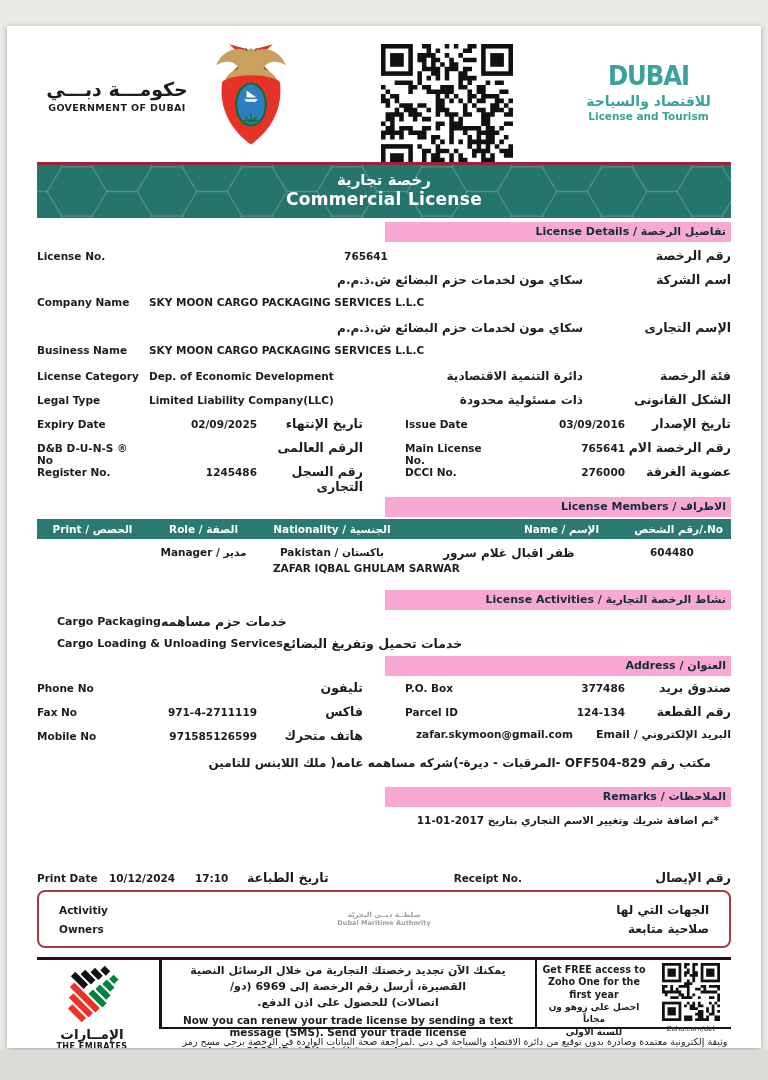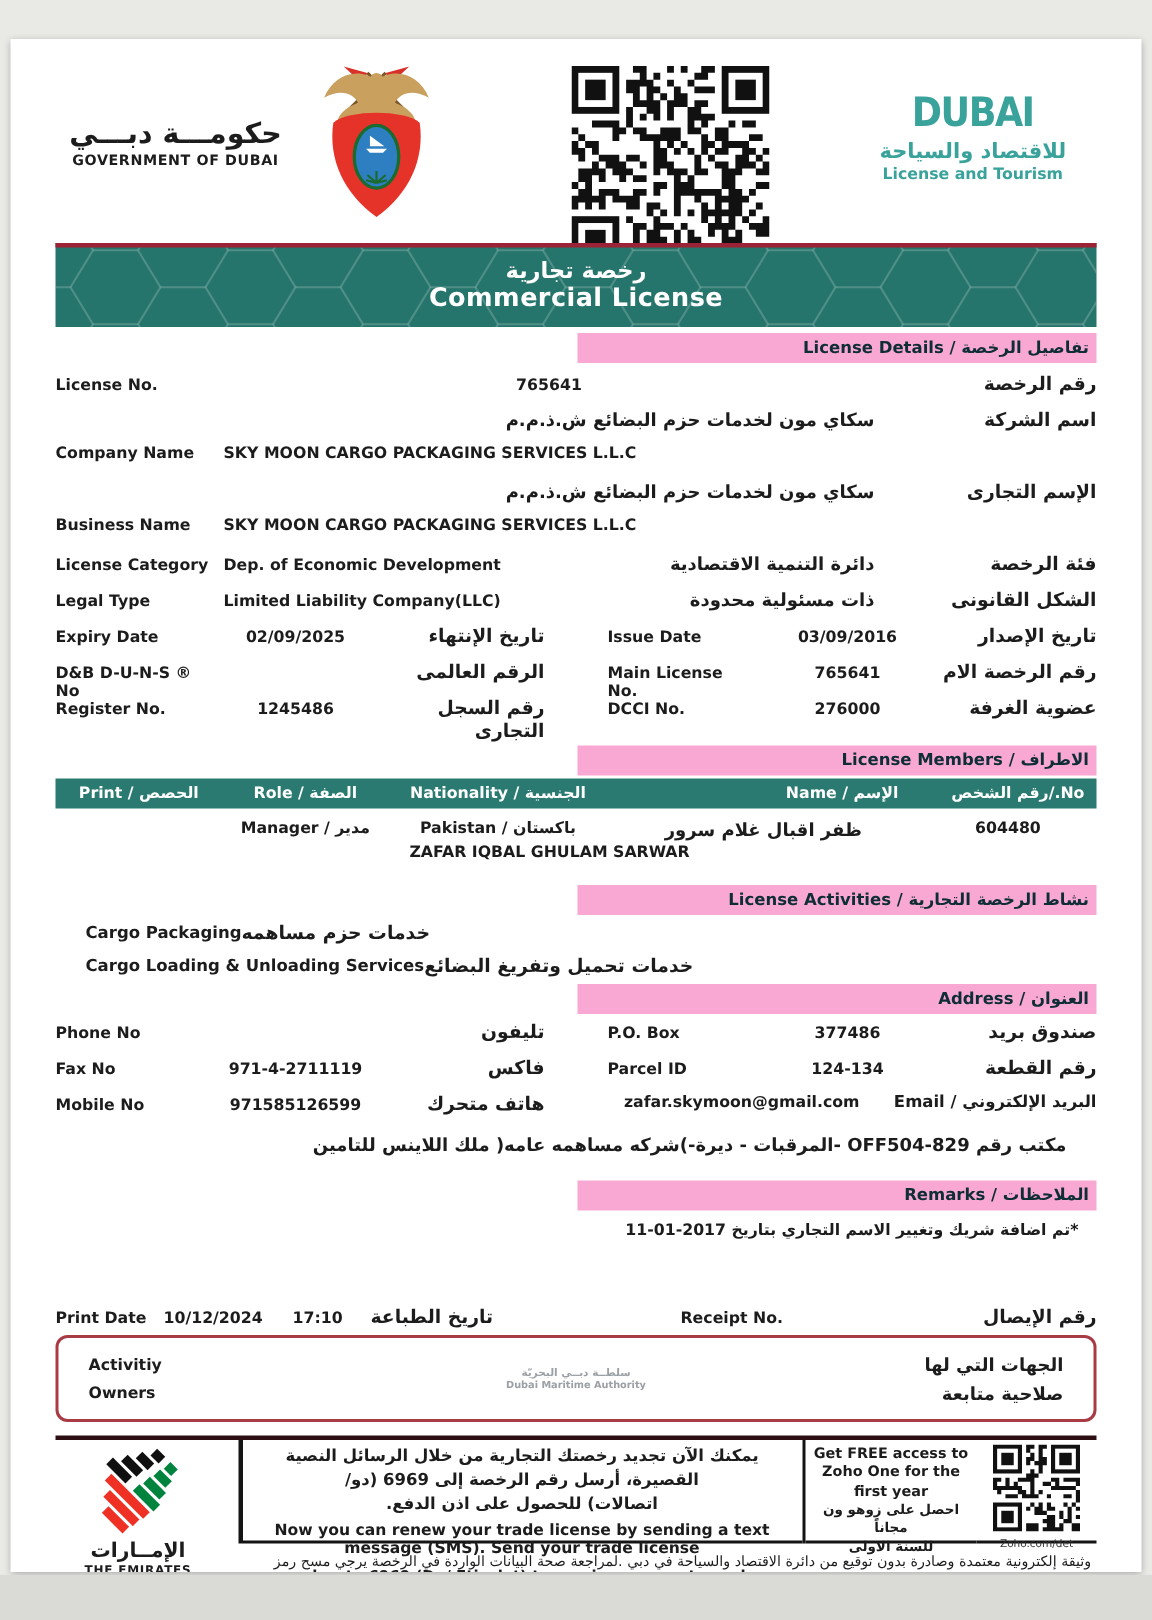--- a/index.html
+++ b/index.html
@@ -31,21 +31,21 @@
 .dr{display:flex;align-items:baseline;height:24px;font-size:10.5px;font-weight:700}
 .le{width:112px;flex:none}
 .ve{flex:1.1}
 .vfull{flex:1;text-align:center}
 .va{flex:1;text-align:right;font-size:12px}
 .sp{flex:.55}
 .la{width:148px;flex:none;text-align:right;font-size:12.5px}
 .dr2{display:flex;height:24px;font-size:10.5px;font-weight:700}
 .h2{flex:1;display:flex;align-items:baseline}
 .le2{width:100px;flex:none}
-.v2{flex:1;text-align:center}
+.v2{flex:1;text-align:right}
 .vr{flex:1;text-align:right;padding-right:8px}
 .la2{width:106px;flex:none;text-align:right;font-size:12.5px}
 .la3{width:150px;flex:none;text-align:right;font-size:11px}
 
 .mth{display:grid;grid-template-columns:16% 16% 21% 30% 17%;background:#2a7a71;color:#fff;height:20px;align-items:center;font-size:10.5px;font-weight:700;margin-top:2px}
 .mth .c1,.mth .c2,.mth .c3{text-align:center}
 .mth .c4{text-align:right;padding-right:14px}
 .mth .c5{text-align:right;padding-right:8px}
 .mtr{display:grid;grid-template-columns:16% 16% 21% 30% 17%;font-size:10.5px;font-weight:700;margin-top:7px}
 .mtr div{text-align:center}

